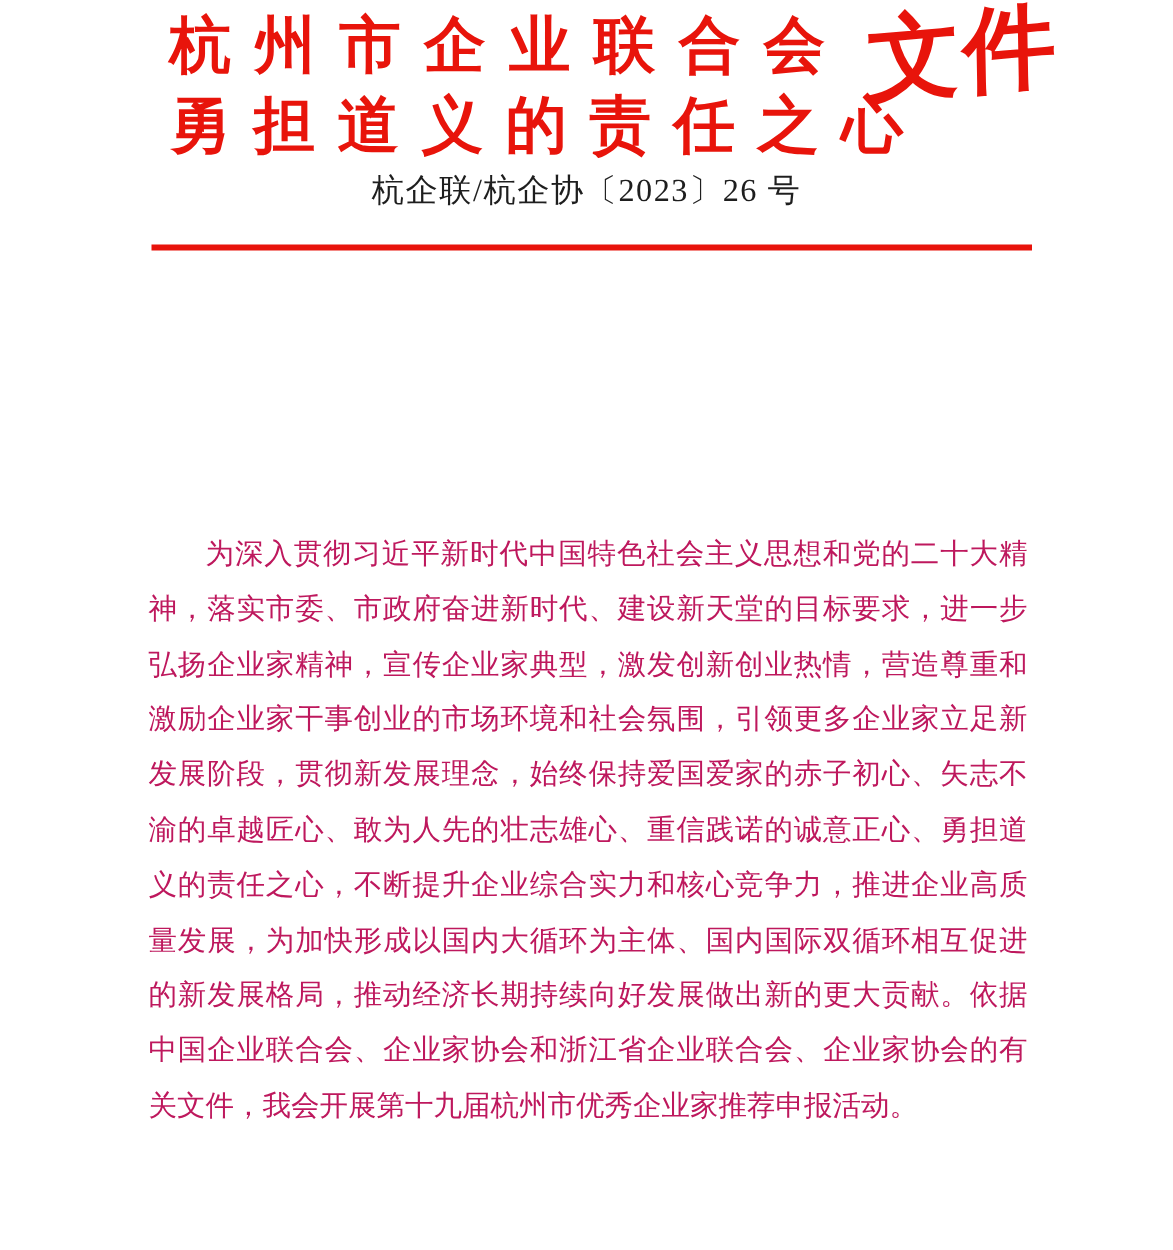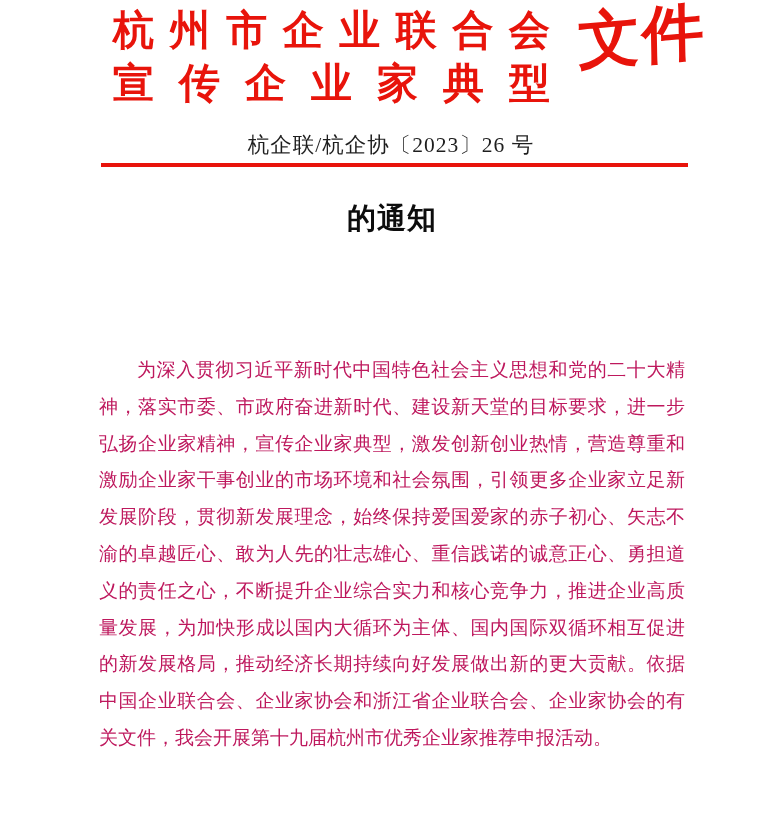--- a/index.html
+++ b/index.html
@@ -44,21 +44,21 @@
     font-weight: bold;
     line-height: 1.1;
     transform: rotate(-5deg) skewX(-4deg);
     transform-origin: center;
     letter-spacing: 2px;
   }
 
   .doc-number {
     position: absolute;
     left: 0;
-    top: 130px;
+    top: 112px;
     width: 782px;
     text-align: center;
     color: #1e1e1e;
     font-size: 21.5px;
     letter-spacing: 1px;
   }
 
   .red-divider {
     position: absolute;
     left: 101px;
@@ -105,26 +105,25 @@
     text-indent: 2em;
   }
 </style>
 </head>
 <body>
 
 <div class="page">
 
   <div class="letterhead">
     <div class="org-line org-line-1">杭州市企业联合会</div>
-    <div class="org-line org-line-2">宣传企业家典型</div>
+    <div class="org-line org-line-2">勇担道义的责任之心</div>
     <div class="doc-type">文件</div>
     <div class="doc-number">杭企联/杭企协〔2023〕26 号</div>
     <div class="red-divider"></div>
   </div>
 
   <div class="doc-title">
-    <div>的通知</div>
   </div>
 
 
   <div class="body-paragraph">为深入贯彻习近平新时代中国特色社会主义思想和党的二十大精神，落实市委、市政府奋进新时代、建设新天堂的目标要求，进一步弘扬企业家精神，宣传企业家典型，激发创新创业热情，营造尊重和激励企业家干事创业的市场环境和社会氛围，引领更多企业家立足新发展阶段，贯彻新发展理念，始终保持爱国爱家的赤子初心、矢志不渝的卓越匠心、敢为人先的壮志雄心、重信践诺的诚意正心、勇担道义的责任之心，不断提升企业综合实力和核心竞争力，推进企业高质量发展，为加快形成以国内大循环为主体、国内国际双循环相互促进的新发展格局，推动经济长期持续向好发展做出新的更大贡献。依据中国企业联合会、企业家协会和浙江省企业联合会、企业家协会的有关文件，我会开展第十九届杭州市优秀企业家推荐申报活动。</div>
 
 </div>
 
 </body></html>

